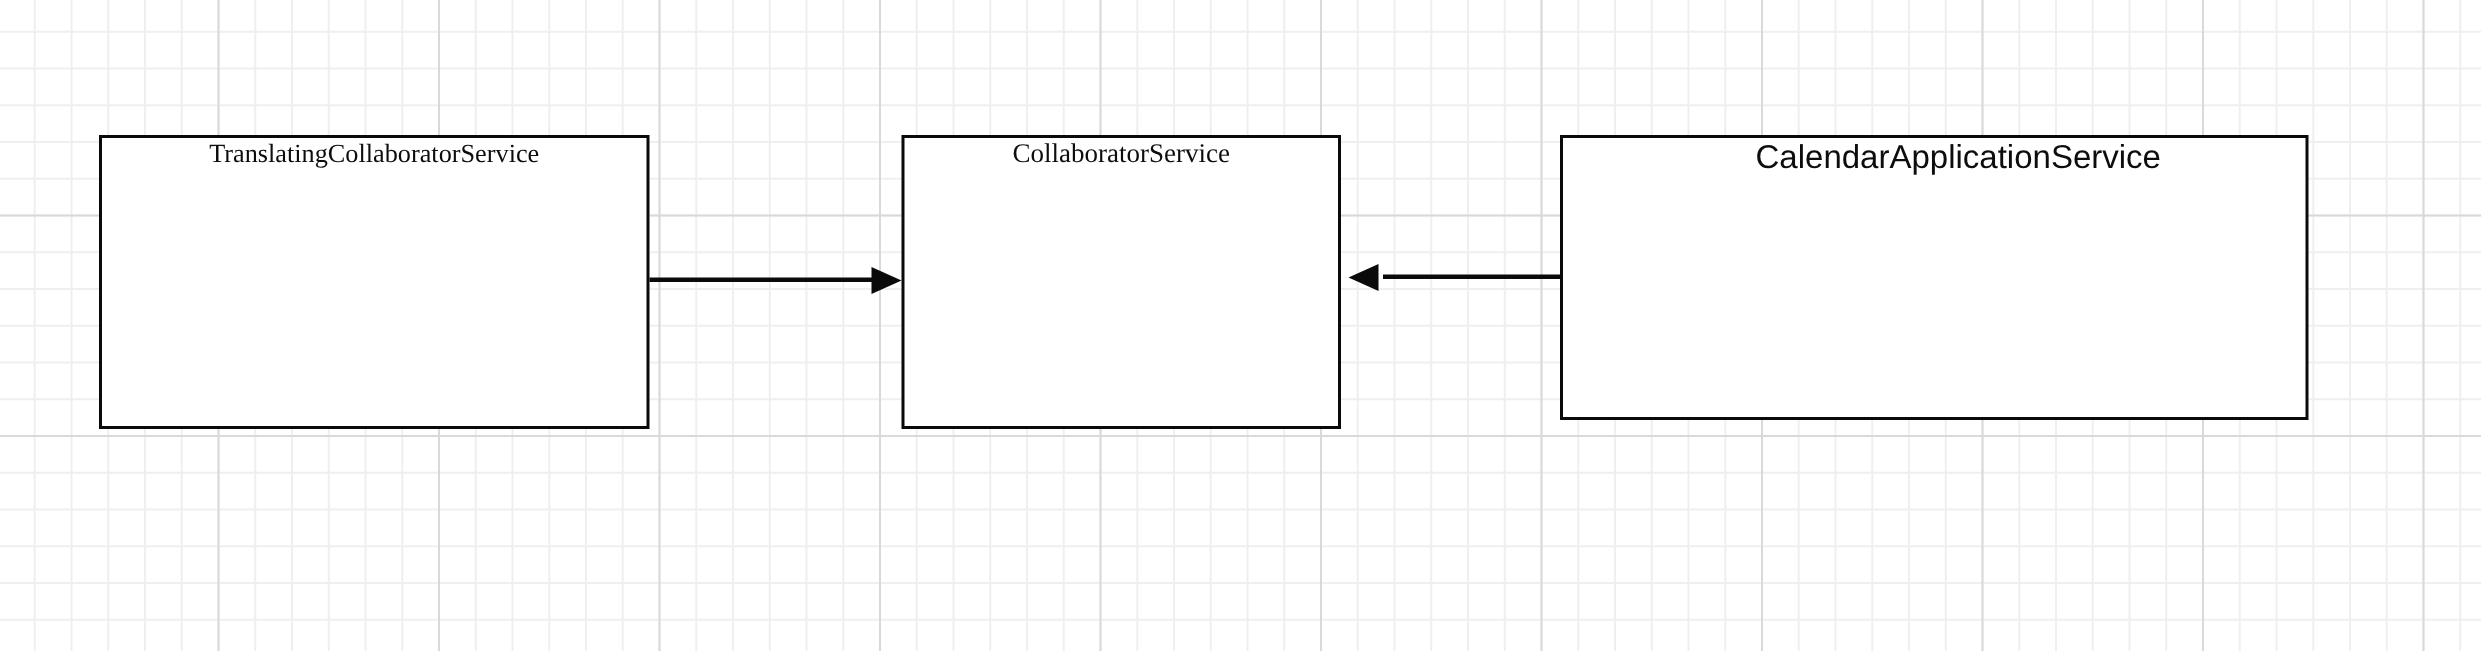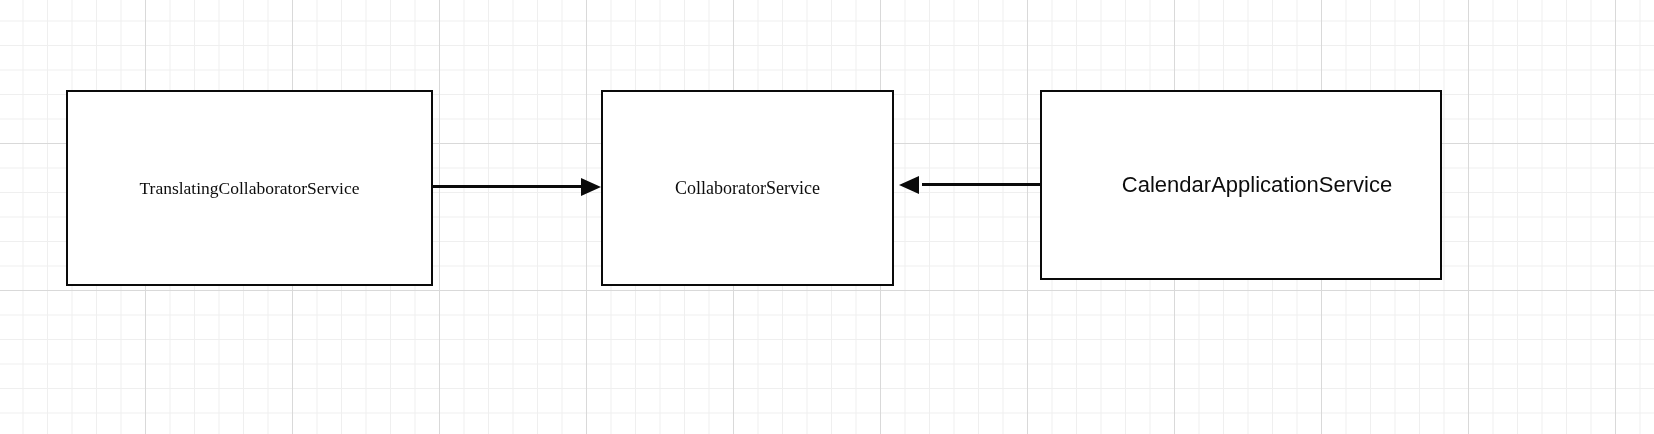--- a/index.html
+++ b/index.html
@@ -25,40 +25,40 @@
       24.5px 24.5px;
     background-position: -2px -4px, -2px -4px, -2px -4px, -2px -4px;
   }
 
   .node {
     position: absolute;
     box-sizing: border-box;
     background: #ffffff;
     border: 2.5px solid #0a0a0a;
     display: flex;
-    align-items: center;
+    align-items: flex-start;
     justify-content: center;
     text-align: center;
     color: #0d0d0d;
     line-height: 1.15;
     white-space: nowrap;
   }
   .node.serif   { font-family: "Liberation Serif", "DejaVu Serif", serif; }
   .node.sans    { font-family: "Liberation Sans", "DejaVu Sans", sans-serif; }
 
   #node-translating {
     left: 66px;  top: 90px;  width: 367px; height: 196px;
     font-size: 17.5px;
   }
   #node-collaborator {
     left: 601px; top: 90px;  width: 293px; height: 196px;
     font-size: 18px;
   }
   #node-calendar {
-    left: 1040px; top: 90px; width: 402px; height: 190px;
+    left: 1040px; top: 90px; width: 499px; height: 190px;
     font-size: 22px;
     padding-left: 32px;
   }
 
   .edge {
     position: absolute;
     height: 3px;
     background: #0a0a0a;
   }
   #edge-left-line  { left: 433px; top: 185px; width: 152px; }

